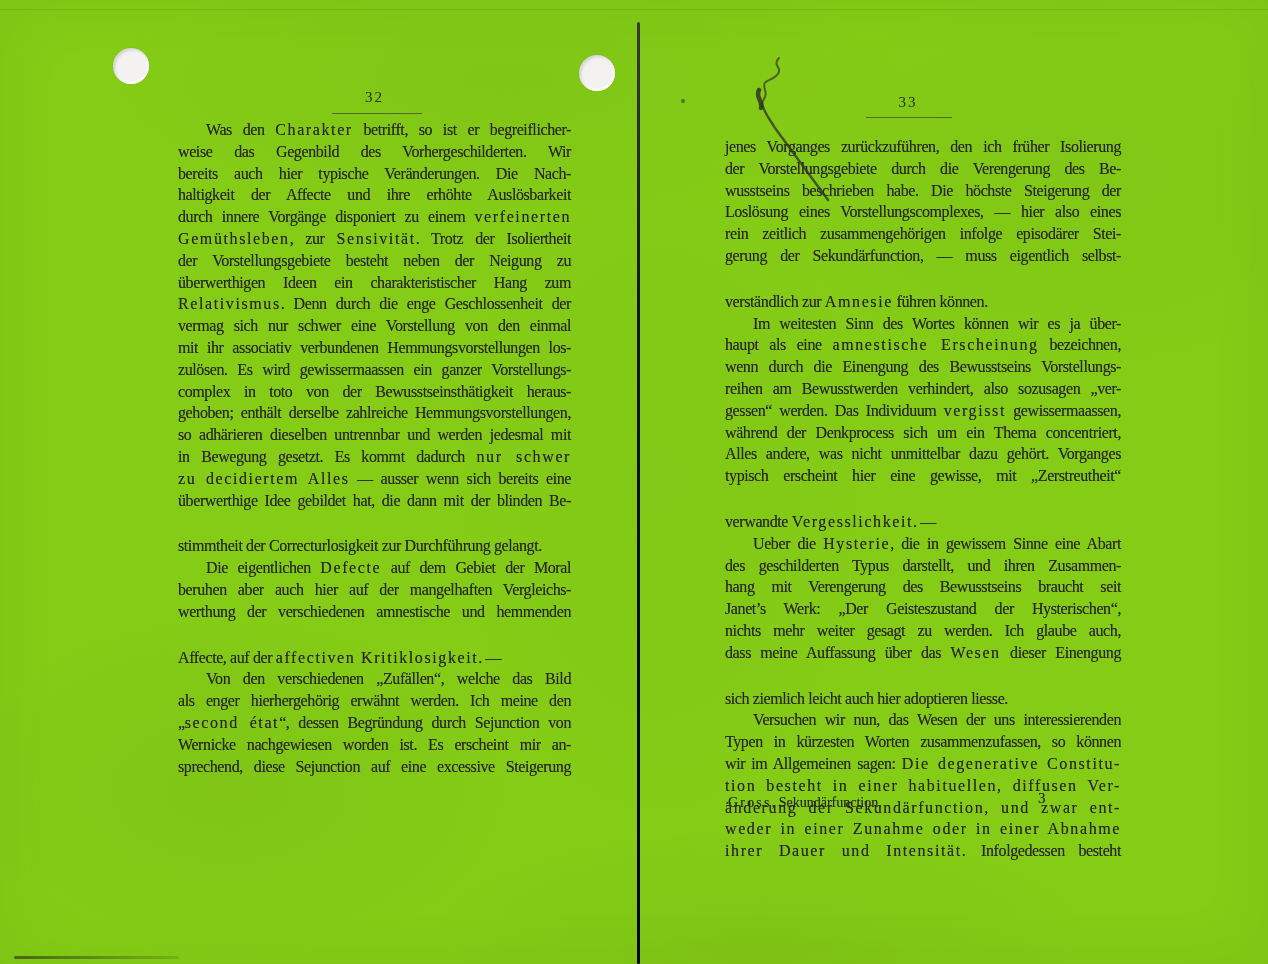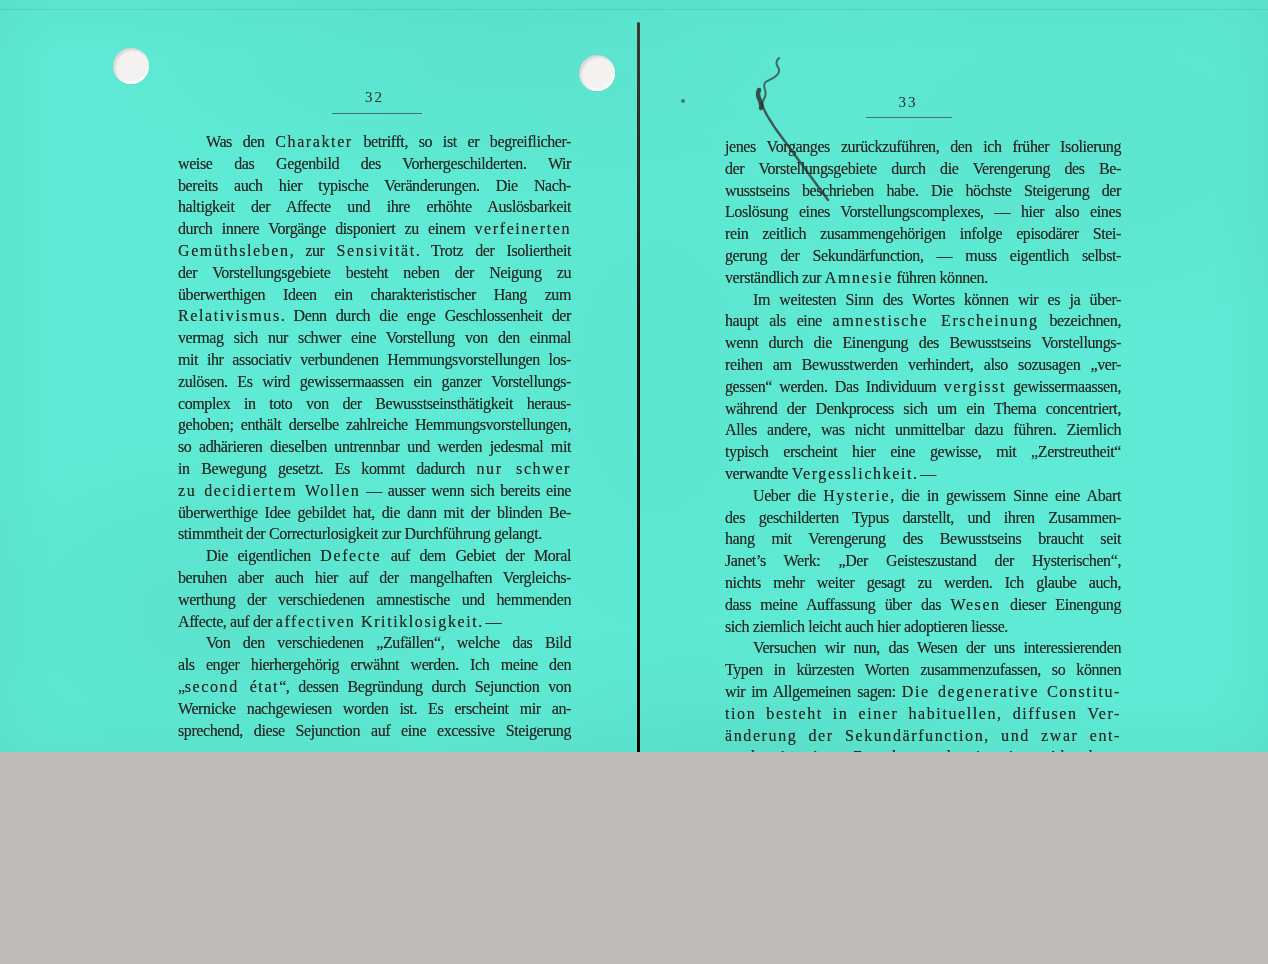--- a/index.html
+++ b/index.html
@@ -1,21 +1,21 @@
 <!DOCTYPE html>
 <html><head>
 <meta charset="utf-8">
 <style>
   html, body { margin: 0; padding: 0; background: #bdbcb9; }
   .scan {
     position: relative;
     width: 1268px;
-    height: 752px;
+    height: 964px;
     margin: 0 auto;
-    background: #5eead4;
+    background: #84cc16;
     overflow: hidden;
     font-family: "Liberation Serif", "DejaVu Serif", serif;
     color: #2a2723;
     box-shadow: inset 0 0 70px rgba(0,0,0,0.05);
   }
   
   .scan::before {
     content: "";
     position: absolute; inset: 0;
     background:
@@ -56,31 +56,31 @@
   .pagenum.pn-left  { left: 178px; top: 89px;  width: 393px; }
   .pagenum.pn-right { left: 69px;  top: 94px;  width: 396px; }
   .pagerule {
     position: absolute; height: 1px;
     background: rgba(55,52,48,0.65);
   }
   .rule-left  { left: 332px; top: 113px; width: 90px; }
   .rule-right { left: 225px; top: 117px; width: 86px; }
 
   .textblock { position: absolute; font-size: 16px; line-height: 21.8px; letter-spacing: -0.4px; }
-  .tb-left  { left: 178px; top: 131px; width: 393px; }
+  .tb-left  { left: 178px; top: 119px; width: 393px; }
   .tb-right { left: 84px;  top: 136px; width: 396px; }
 
   .line {
     text-align: justify;
     text-align-last: justify;
     white-space: nowrap;
     text-shadow: 0 0 0.5px rgba(30,26,20,0.55);
   }
   .line.par-start { text-indent: 28px; }
-  .line.par-end { text-align-last: left; }
+  .line.par-end { text-align-last: left; margin-top: 24px; }
   .sp { letter-spacing: 1.6px; }
 
   .pagefoot { position: absolute; inset: 0; pointer-events: none; }
   .sig {
     position: absolute; left: 87px; top: 795px;
     font-size: 14px; font-weight: normal; color: #2a2723;
     text-shadow: 0 0 0.4px rgba(30,26,20,0.5);
   }
   .sig-name { letter-spacing: 2.2px; }
   .sheetnum {
@@ -123,21 +123,21 @@
         <div class="line"><span>der Vorstellungsgebiete besteht neben der Neigung zu</span></div>
         <div class="line"><span>überwerthigen Ideen ein charakteristischer Hang zum</span></div>
         <div class="line"><span class="sp">Relativismus</span><span>. Denn durch die enge Geschlossenheit der</span></div>
         <div class="line"><span>vermag sich nur schwer eine Vorstellung von den einmal</span></div>
         <div class="line"><span>mit ihr associativ verbundenen Hemmungsvorstellungen los-</span></div>
         <div class="line"><span>zulösen. Es wird gewissermaassen ein ganzer Vorstellungs-</span></div>
         <div class="line"><span>complex in toto von der Bewusstseinsthätigkeit heraus-</span></div>
         <div class="line"><span>gehoben; enthält derselbe zahlreiche Hemmungsvorstellungen,</span></div>
         <div class="line"><span>so adhärieren dieselben untrennbar und werden jedesmal mit</span></div>
         <div class="line"><span>in Bewegung gesetzt. Es kommt dadurch </span><span class="sp">nur schwer</span></div>
-        <div class="line"><span class="sp">zu decidiertem Wollen</span><span> — ausser wenn sich bereits eine</span></div>
+        <div class="line"><span class="sp">zu decidiertem Alles</span><span> — ausser wenn sich bereits eine</span></div>
         <div class="line"><span>überwerthige Idee gebildet hat, die dann mit der blinden Be-</span></div>
         <div class="line par-end"><span>stimmtheit der Correcturlosigkeit zur Durchführung gelangt.</span></div>
         <div class="line par-start"><span>Die eigentlichen </span><span class="sp">Defecte</span><span> auf dem Gebiet der Moral</span></div>
         <div class="line"><span>beruhen aber auch hier auf der mangelhaften Vergleichs-</span></div>
         <div class="line"><span>werthung der verschiedenen amnestische und hemmenden</span></div>
         <div class="line par-end"><span>Affecte, auf der </span><span class="sp">affectiven Kritiklosigkeit</span><span>. —</span></div>
         <div class="line par-start"><span>Von den verschiedenen „Zufällen“, welche das Bild</span></div>
         <div class="line"><span>als enger hierhergehörig erwähnt werden. Ich meine den</span></div>
         <div class="line"><span>„</span><span class="sp">second état</span><span>“, dessen Begründung durch Sejunction von</span></div>
         <div class="line"><span>Wernicke nachgewiesen worden ist. Es erscheint mir an-</span></div>
@@ -155,21 +155,21 @@
         <div class="line"><span>Loslösung eines Vorstellungscomplexes, — hier also eines</span></div>
         <div class="line"><span>rein zeitlich zusammengehörigen infolge episodärer Stei-</span></div>
         <div class="line"><span>gerung der Sekundärfunction, — muss eigentlich selbst-</span></div>
         <div class="line par-end"><span>verständlich zur </span><span class="sp">Amnesie</span><span> führen können.</span></div>
         <div class="line par-start"><span>Im weitesten Sinn des Wortes können wir es ja über-</span></div>
         <div class="line"><span>haupt als eine </span><span class="sp">amnestische Erscheinung</span><span> bezeichnen,</span></div>
         <div class="line"><span>wenn durch die Einengung des Bewusstseins Vorstellungs-</span></div>
         <div class="line"><span>reihen am Bewusstwerden verhindert, also sozusagen „ver-</span></div>
         <div class="line"><span>gessen“ werden. Das Individuum </span><span class="sp">vergisst</span><span> gewissermaassen,</span></div>
         <div class="line"><span>während der Denkprocess sich um ein Thema concentriert,</span></div>
-        <div class="line"><span>Alles andere, was nicht unmittelbar dazu führen. Ziemlich</span></div>
+        <div class="line"><span>Alles andere, was nicht unmittelbar dazu gehört. Vorganges</span></div>
         <div class="line"><span>typisch erscheint hier eine gewisse, mit „Zerstreutheit“</span></div>
         <div class="line par-end"><span>verwandte </span><span class="sp">Vergesslichkeit</span><span>. —</span></div>
         <div class="line par-start"><span>Ueber die </span><span class="sp">Hysterie</span><span>, die in gewissem Sinne eine Abart</span></div>
         <div class="line"><span>des geschilderten Typus darstellt, und ihren Zusammen-</span></div>
         <div class="line"><span>hang mit Verengerung des Bewusstseins braucht seit</span></div>
         <div class="line"><span>Janet’s Werk: „Der Geisteszustand der Hysterischen“,</span></div>
         <div class="line"><span>nichts mehr weiter gesagt zu werden. Ich glaube auch,</span></div>
         <div class="line"><span>dass meine Auffassung über das </span><span class="sp">Wesen</span><span> dieser Einengung</span></div>
         <div class="line par-end"><span>sich ziemlich leicht auch hier adoptieren liesse.</span></div>
         <div class="line par-start"><span>Versuchen wir nun, das Wesen der uns interessierenden</span></div>

